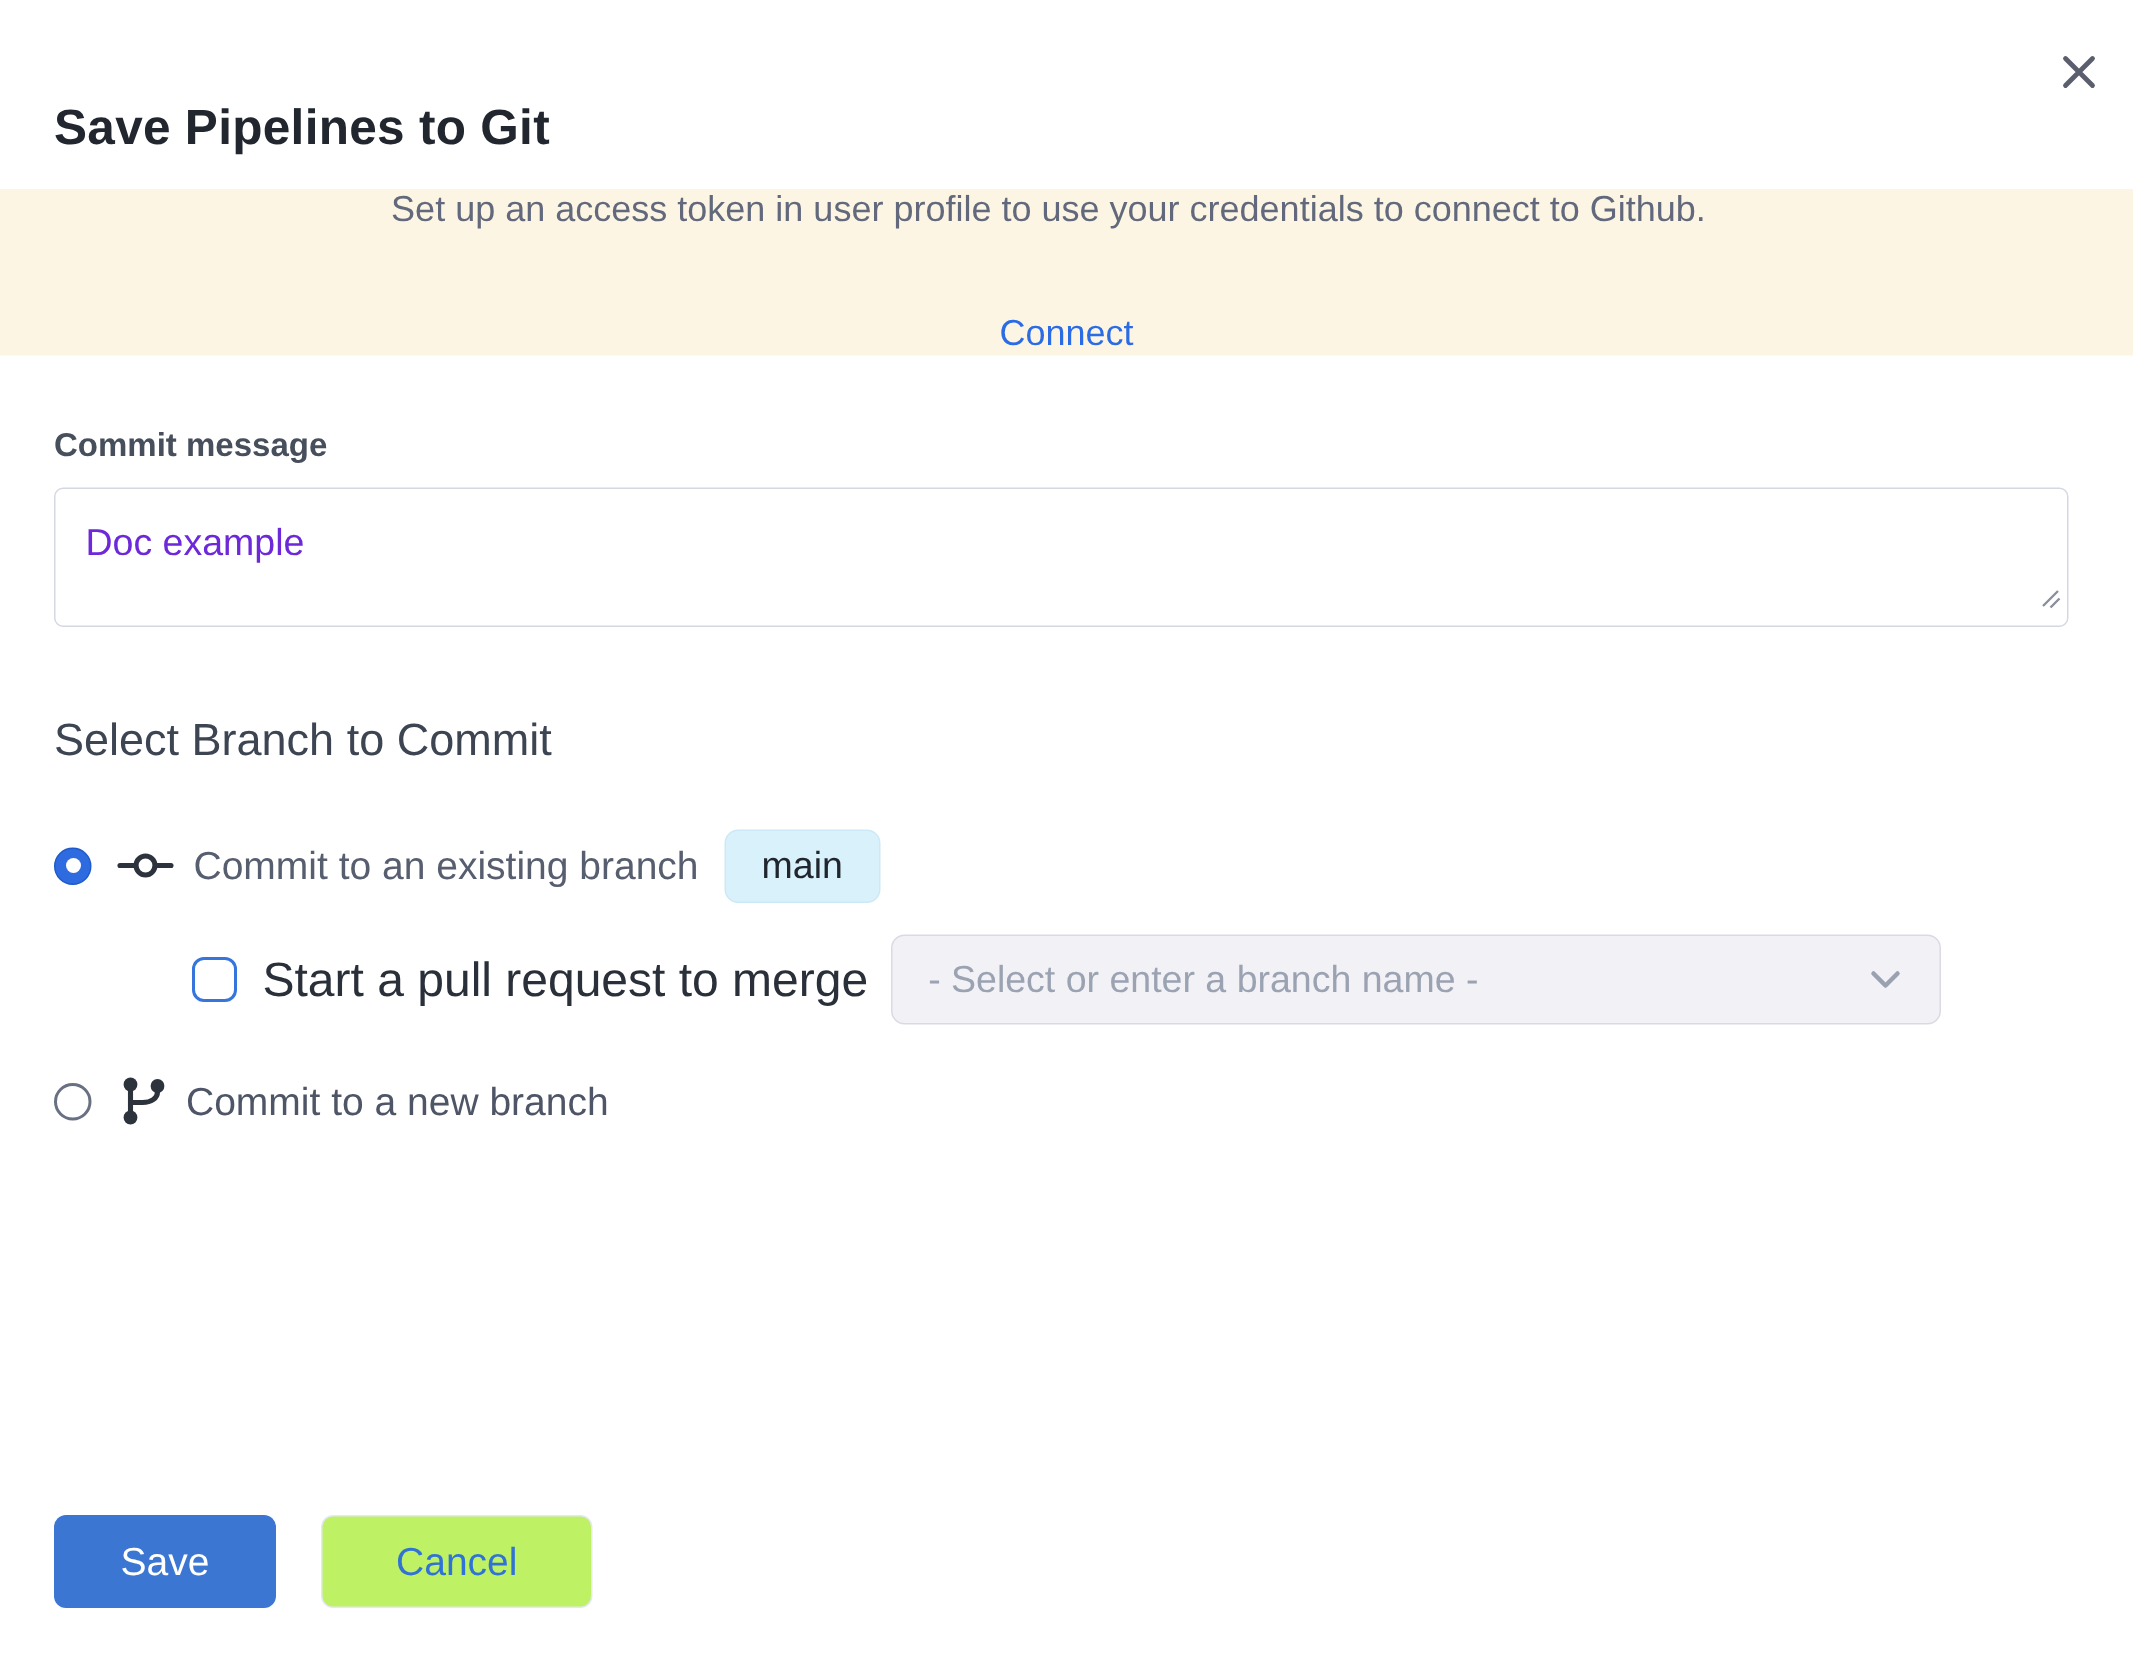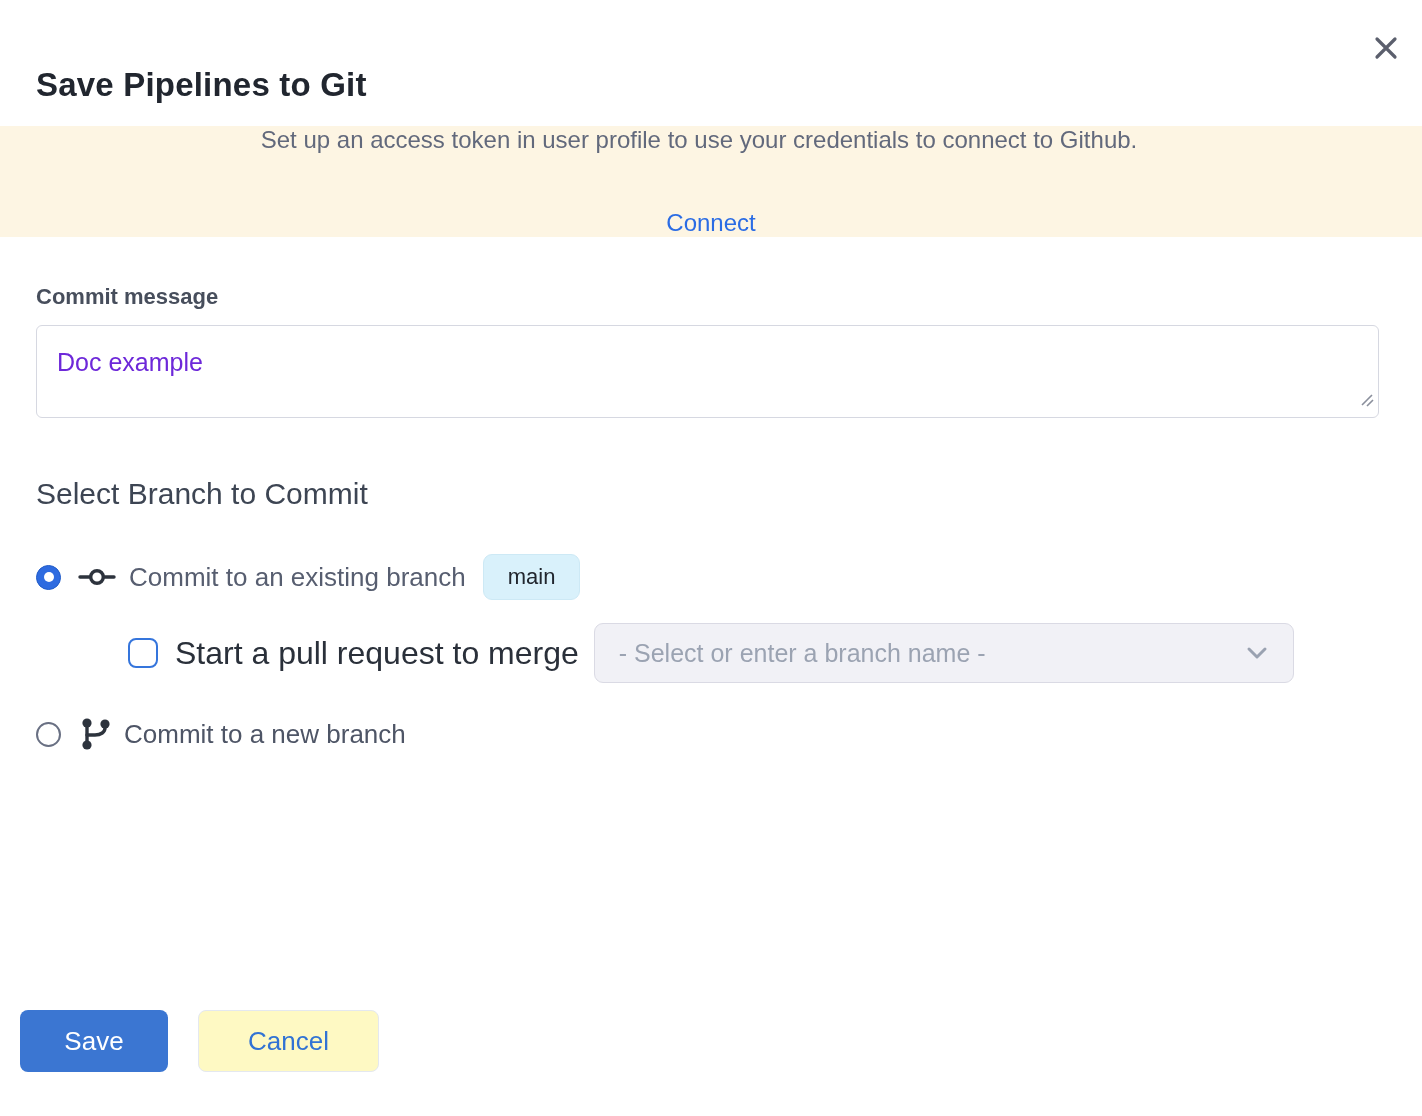--- a/index.html
+++ b/index.html
@@ -80,21 +80,21 @@
   .radio.unchecked { background: #fff; border: 2px solid #697083; }
 
   .opt-icon { margin-left: 17px; flex: 0 0 auto; display: flex; align-items: center; }
   .opt-icon.branch { margin-left: 20px; }
   .option-label { margin-left: 13px; font-size: 26px; color: #575e70; }
   .option-label.new-branch { color: #4e5566; }
 
   .badge-main {
     margin-left: 17px;
     background: #d9f1fb; border: 1px solid #cde9f5; border-radius: 9px;
-    padding: 9px 24px; font-size: 22px; color: #21262e; cursor: pointer;
+    padding: 9px 24px; font-size: 25px; color: #21262e; cursor: pointer;
   }
 
   
   .pr-row {
     display: flex; align-items: center;
     margin: 18px 36px 0 128px; height: 60px;
   }
   .checkbox {
     width: 30px; height: 30px; border: 2px solid #3575dc; border-radius: 8px;
     background: #fff; flex: 0 0 auto; cursor: pointer;
@@ -104,32 +104,32 @@
     margin-left: 15px;
     width: 700px; height: 60px;
     background: #f1f1f6; border: 1px solid #dadae4; border-radius: 9px;
     display: flex; align-items: center; justify-content: space-between;
     padding: 0 24px; cursor: pointer; gap: 20px;
   }
   .select-placeholder { font-size: 25px; color: #9ba3b2; }
   .select-box svg { flex: 0 0 auto; }
 
   
-  .footer { position: absolute; left: 20px; top: 1010px; display: flex; align-items: center; }
+  .footer { position: absolute; left: 36px; top: 1010px; display: flex; align-items: center; }
   .btn {
     height: 62px; border-radius: 8px; font-family: "Liberation Sans", sans-serif;
     font-size: 26px; cursor: pointer; display: inline-flex;
     align-items: center; justify-content: center;
   }
   .btn-save {
     width: 148px; background: #3b76d2; color: #ffffff; border: none; font-weight: 500;
   }
   .btn-cancel {
     width: 181px; margin-left: 30px;
-    background: #fef9c3; color: #3173d4; border: 1px solid #e4e8ef;
+    background: #bef264; color: #3173d4; border: 1px solid #e4e8ef;
   }
 </style>
 </head>
 <body>
 
 <div class="modal">
 
   <div class="modal-header">
     <h1 class="modal-title">Save Pipelines to Git</h1>
     <button class="close-btn">

